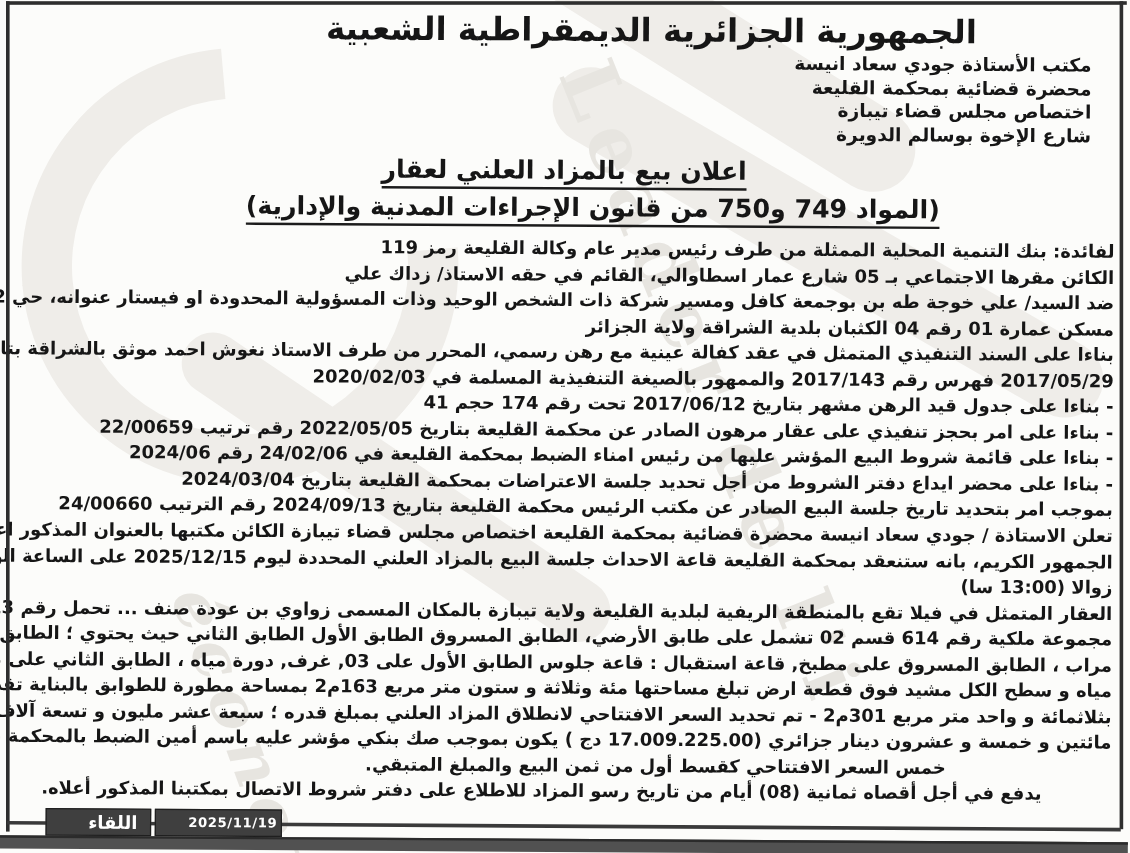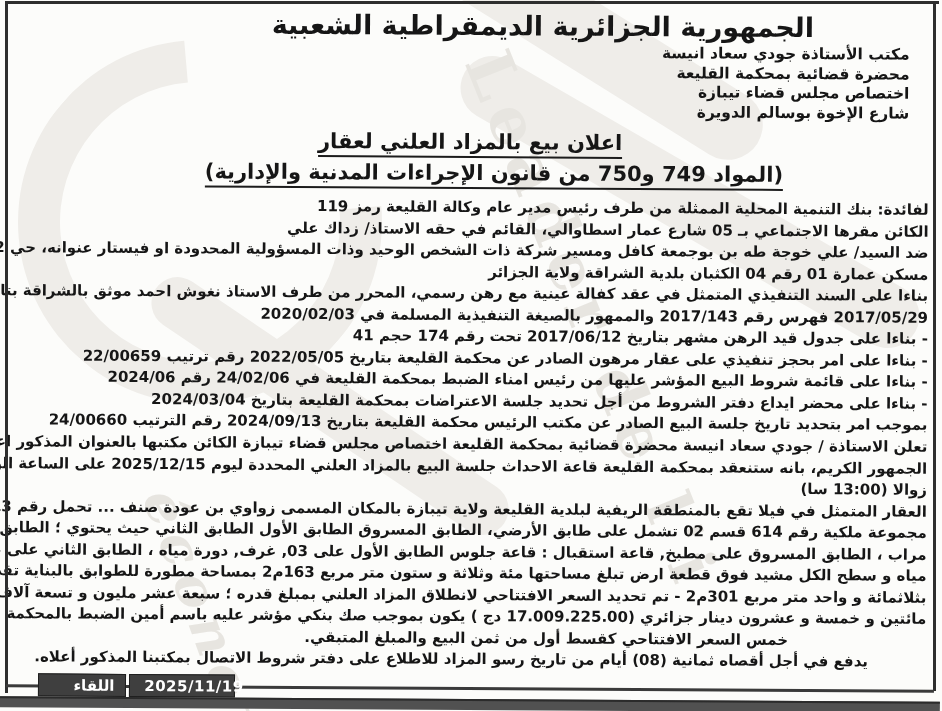--- a/index.html
+++ b/index.html
@@ -53,21 +53,21 @@
   .bl.indent-b{padding-right:58px;}
   
   .footer{position:absolute;inset:0;z-index:4;transform:rotate(0.35deg);pointer-events:none;}
   .footer-line{position:absolute;left:8px;top:687px;width:928px;height:3px;background:#3a3a3a;}
   .meet-box,.date-box{
     position:absolute;top:676px;height:23px;background:#3f3f3f;color:#fff;
     font-weight:bold;display:flex;align-items:center;justify-content:center;
     border:1px solid #1f1f1f;box-sizing:border-box;padding-left:24px;
   }
   .meet-box{left:40px;width:88px;font-size:15px;}
-  .date-box{left:131px;width:106px;font-size:15px;letter-spacing:.5px;}
+  .date-box{left:131px;width:106px;font-size:11px;letter-spacing:.5px;}
   .bottom-band{
     position:absolute;left:0;top:699px;width:942px;height:9px;
     background:#515151;border-top:2px solid #2b2b2b;
   }
 </style>
 </head>
 <body>
 
 <div class="page">
 

